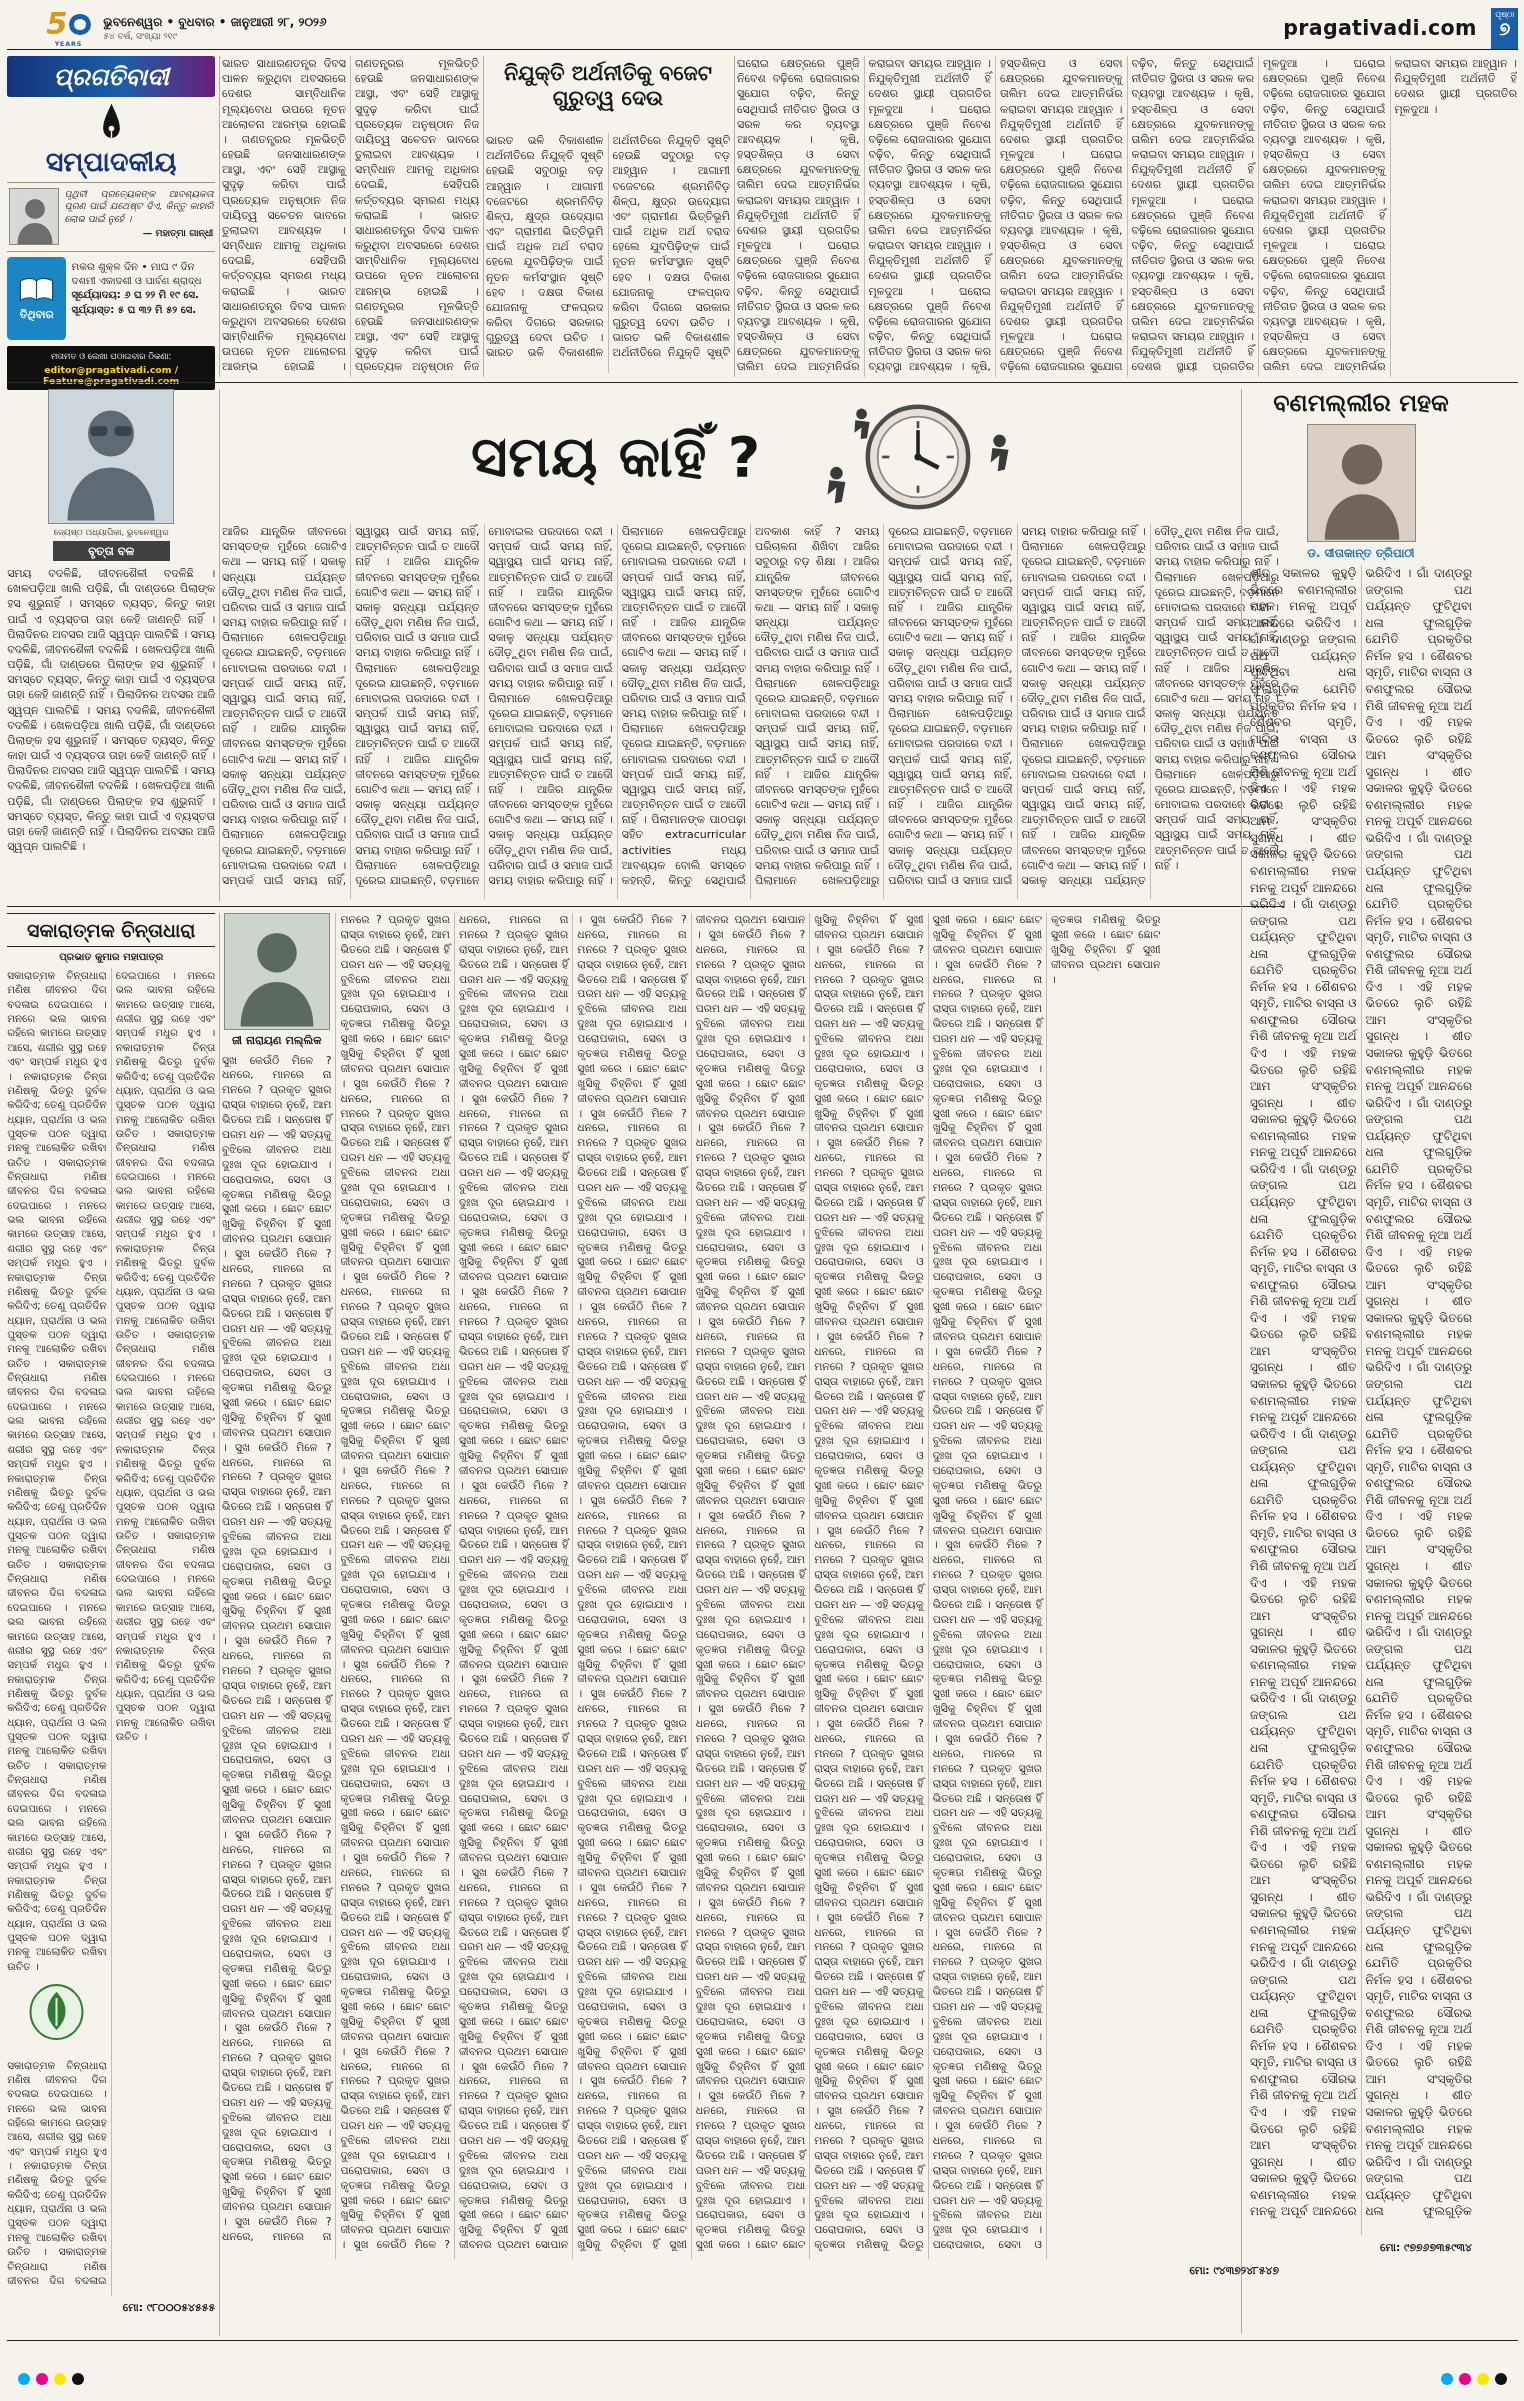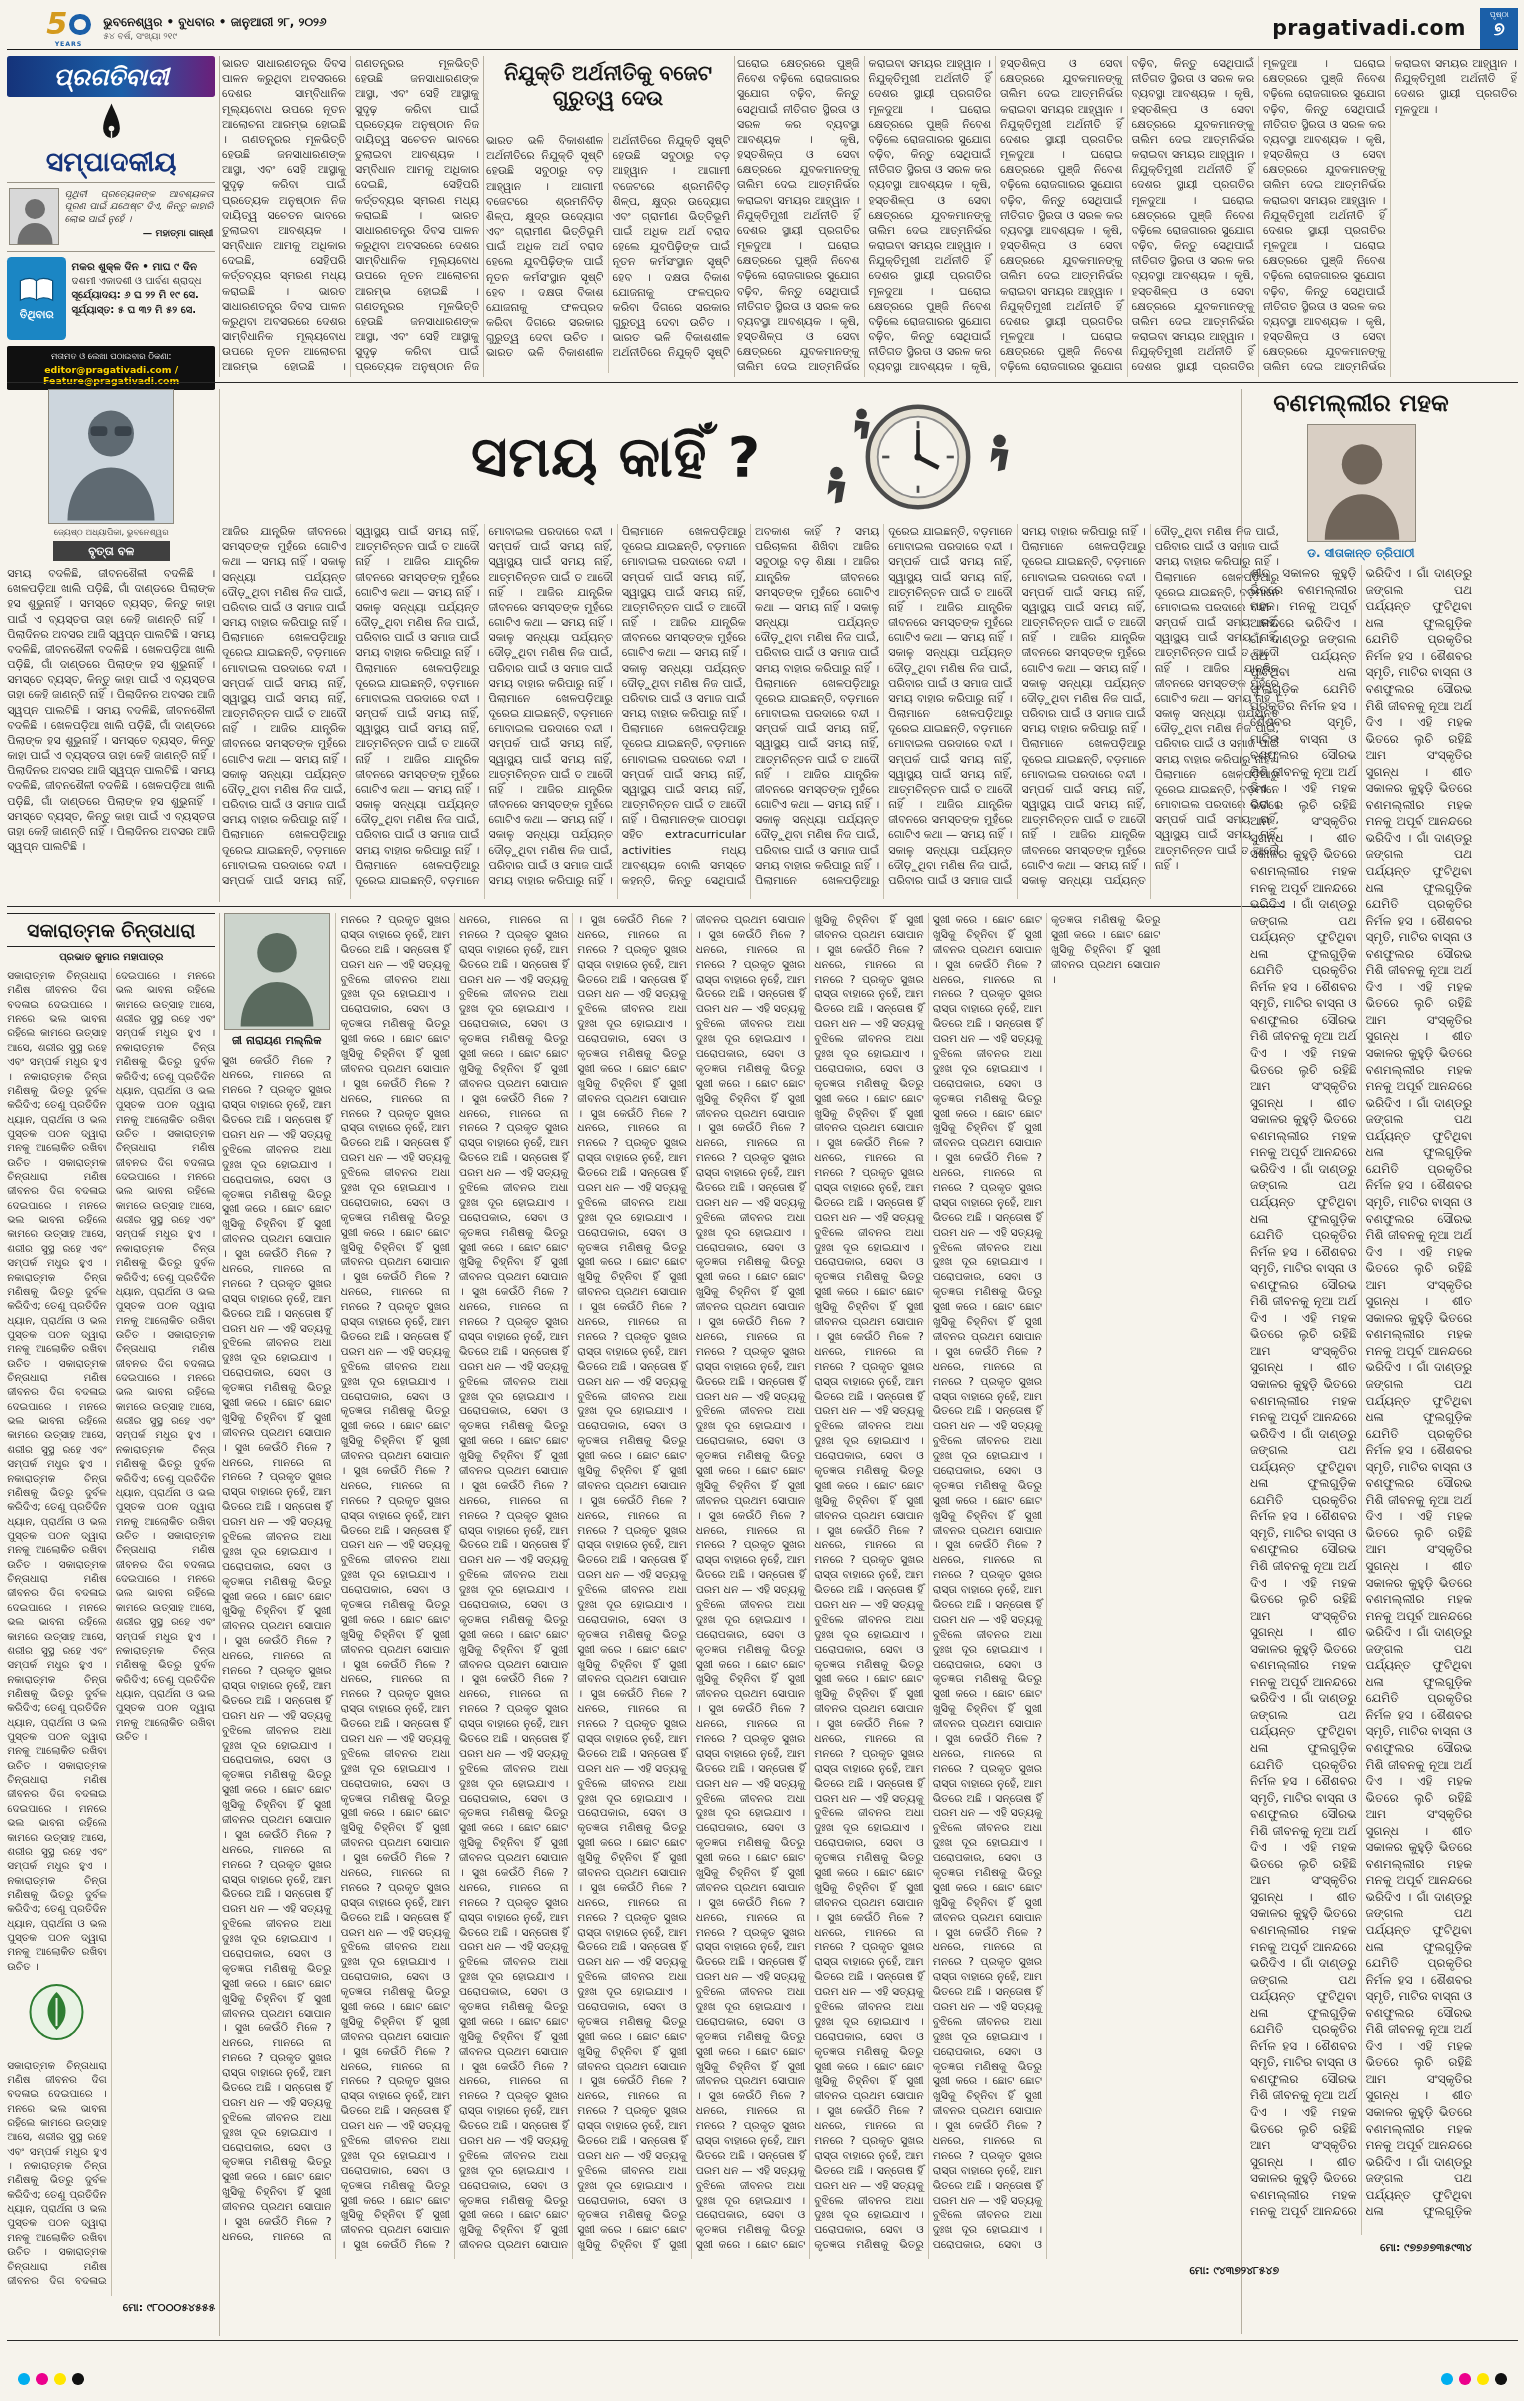--- a/index.html
+++ b/index.html
@@ -13,21 +13,21 @@
   .badge { display:flex; flex-direction:column; align-items:center; margin-left:39px; }
   .badge-row { display:flex; align-items:center; gap:1.8px; }
   .badge-5 { font-size:30.5px; font-weight:bold; font-style:italic; color:#d49a1e; line-height:1; }
   .badge-ring { width:21.5px; height:21.5px; border:5.4px solid #1b5fa8; border-radius:50%; }
   .badge-cap { font-size:6.3px; font-weight:bold; color:#1b5fa8; letter-spacing:0.9px; }
   .dateline { margin-left:12.6px; }
   .dateline-main { font-size:12px; font-weight:bold; }
   .dateline-sub { font-size:9px; color:#4a4a4a; margin-top:1.8px; }
   .hspacer { flex:1; }
   .site { font-size:20.6px; font-weight:bold; letter-spacing:0.3px; margin-right:14.4px; }
-  .pagebox { width:38px; height:41px; color:#fff; text-align:center; padding-top:2.7px; }
+  .pagebox { width:27px; height:41px; color:#fff; text-align:center; padding-top:2.7px; }
   .pagebox-label { font-size:8px; display:block; }
   .pagebox-num { font-size:18px; font-weight:bold; display:block; line-height:1; }
 
   
   .vrule { position:absolute; width:0; border-left:0.9px solid #b5ae9f; }
   .hrule { position:absolute; border-top:1.3px solid #2a2a2a; }
 
   
   .masthead { position:absolute; left:7.2px; top:56px; width:208px; height:321px; }
   .logo-band { height:41px; display:flex; align-items:center; justify-content:center;
@@ -38,21 +38,21 @@
   .quote-row { display:flex; gap:5.4px; padding:5.4px 1.8px; border-bottom:0.9px solid #9a9487; }
   .photo { border:0.9px solid #8d887c; overflow:hidden; flex:none; }
   .photo svg { display:block; }
   .quote-text { font-size:9.4px; line-height:1.3; text-align:justify; font-style:italic; }
   .quote-attr { display:block; text-align:right; font-weight:bold; font-style:normal; margin-top:1.8px; }
   .almanac { display:flex; gap:5.4px; margin-top:5.4px; }
   .alm-icon { width:59px; height:83px; background:#1b86c4; border-radius:4.5px; color:#fff;
               display:flex; flex-direction:column; align-items:center; justify-content:center; gap:3.6px; flex:none; }
   .alm-label { font-size:10.8px; font-weight:bold; }
   .alm-text { font-size:10px; line-height:1.45; padding-top:1.8px; }
-  .alm-line1 { font-weight:bold; font-size:10.3px; }
+  .alm-line1 { font-weight:normal; font-size:10.3px; }
   .alm-sun { font-weight:bold; }
   .contact-bar { margin-top:6.3px; background:#101010; color:#fff; text-align:center; padding:4.5px 2.7px; border-radius:1.8px; }
   .contact-label { font-size:8.5px; display:block; }
   .contact-emails { font-size:9.4px; font-weight:bold; color:#ffd400; display:block; margin-top:1.8px; }
 
   
   .bodytext { font-size:11px; line-height:1.38; text-align:justify; overflow:hidden; column-fill:auto;
               column-gap:9px; column-rule:0.9px solid #c3bcab; }
   .cols2 { column-count:2; } .cols6 { column-count:6; } .cols8 { column-count:8; } .cols9 { column-count:9; }
 

